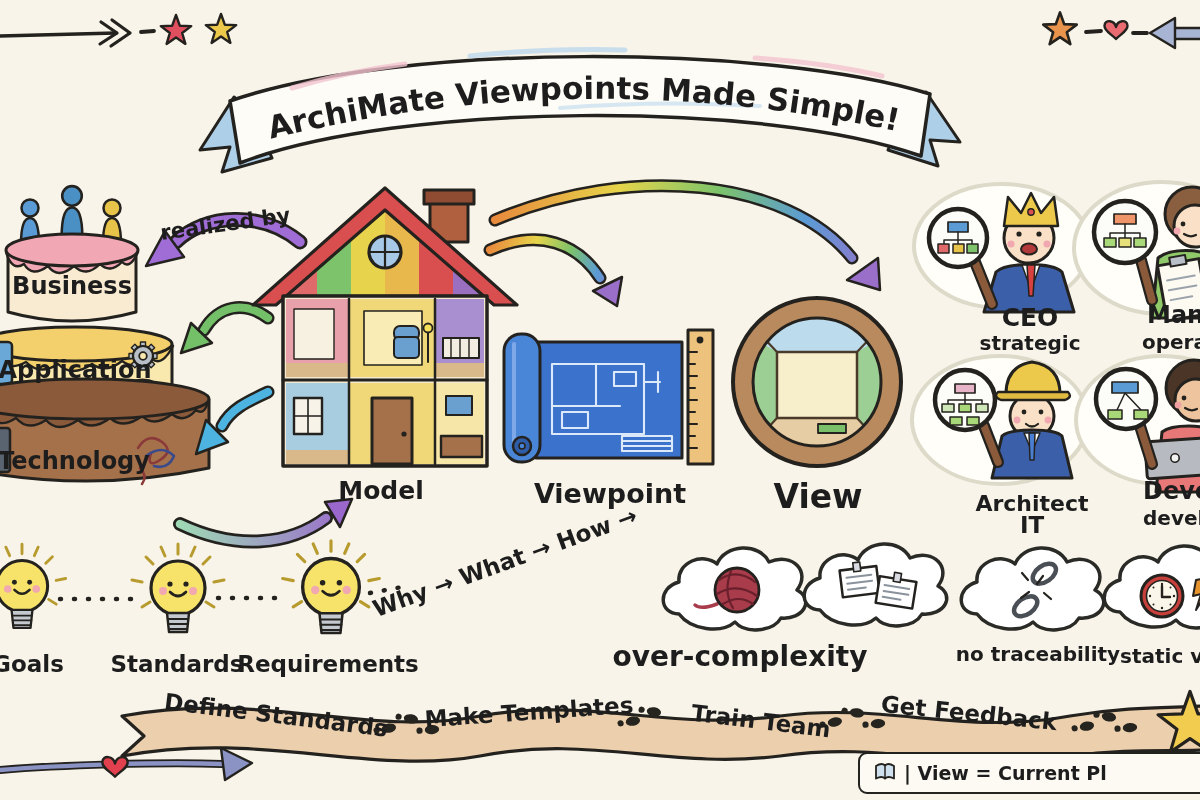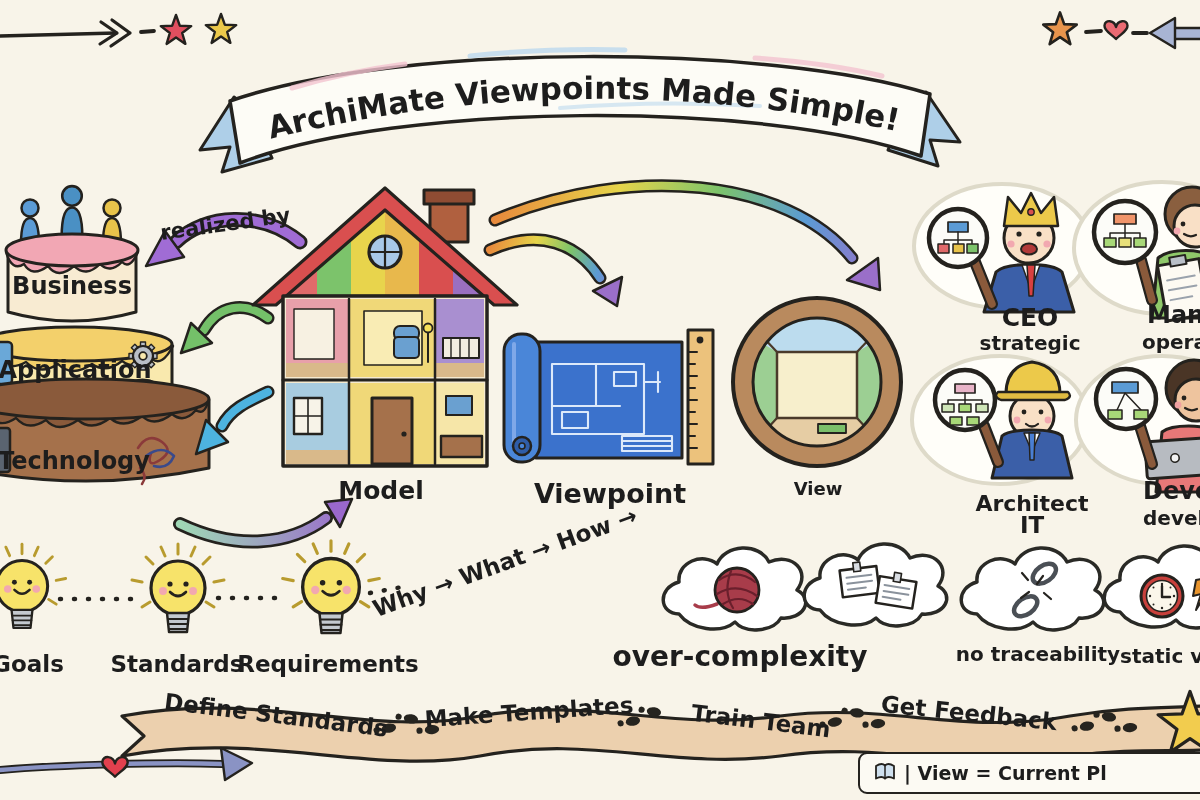--- a/index.html
+++ b/index.html
@@ -481,21 +481,21 @@
 </g>
 </svg>
 
 <div class="lbl left" style="left:160px;top:213px;font-size:21px;transform:rotate(-8deg)">realized by</div>
 <div class="lbl" style="left:72px;top:274px;font-size:24px">Business</div>
 <div class="lbl" style="left:75px;top:358px;font-size:24px">Application</div>
 <div class="lbl" style="left:74px;top:449px;font-size:24px">Technology</div>
 
 <div class="lbl" style="left:381px;top:477px;font-size:25px">Model</div>
 <div class="lbl" style="left:610px;top:479px;font-size:27px">Viewpoint</div>
-<div class="lbl" style="left:818px;top:479px;font-size:18px">View</div>
+<div class="lbl" style="left:818px;top:479px;font-size:33px">View</div>
 
 <div class="lbl" style="left:1030px;top:304px;font-size:25px">CEO</div>
 <div class="lbl" style="left:1030px;top:333px;font-size:20px">strategic</div>
 <div class="lbl left" style="left:1147px;top:303px;font-size:24px">Manager</div>
 <div class="lbl left" style="left:1142px;top:332px;font-size:20px">operational</div>
 <div class="lbl" style="left:1032px;top:492px;font-size:22px">Architect</div>
 <div class="lbl" style="left:1032px;top:513px;font-size:23px">IT</div>
 <div class="lbl left" style="left:1143px;top:479px;font-size:24px">Developer</div>
 <div class="lbl left" style="left:1143px;top:508px;font-size:20px">development</div>
 

